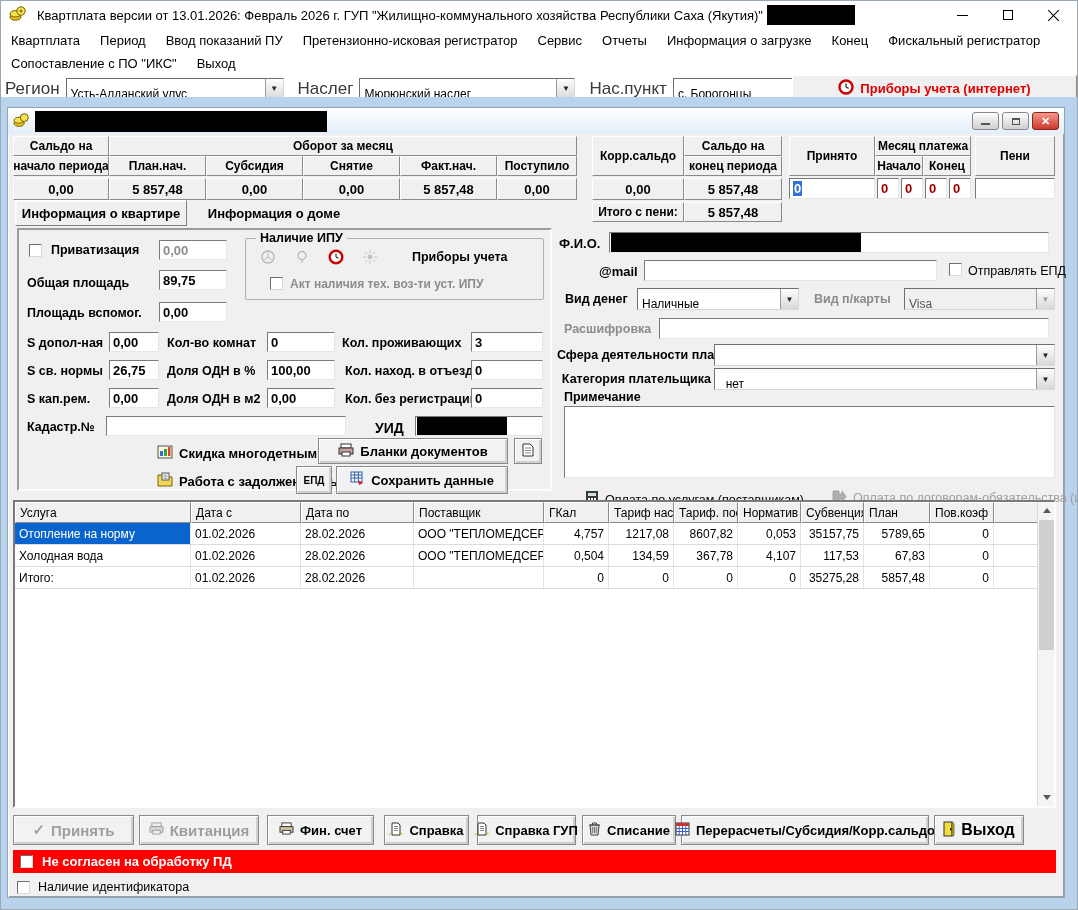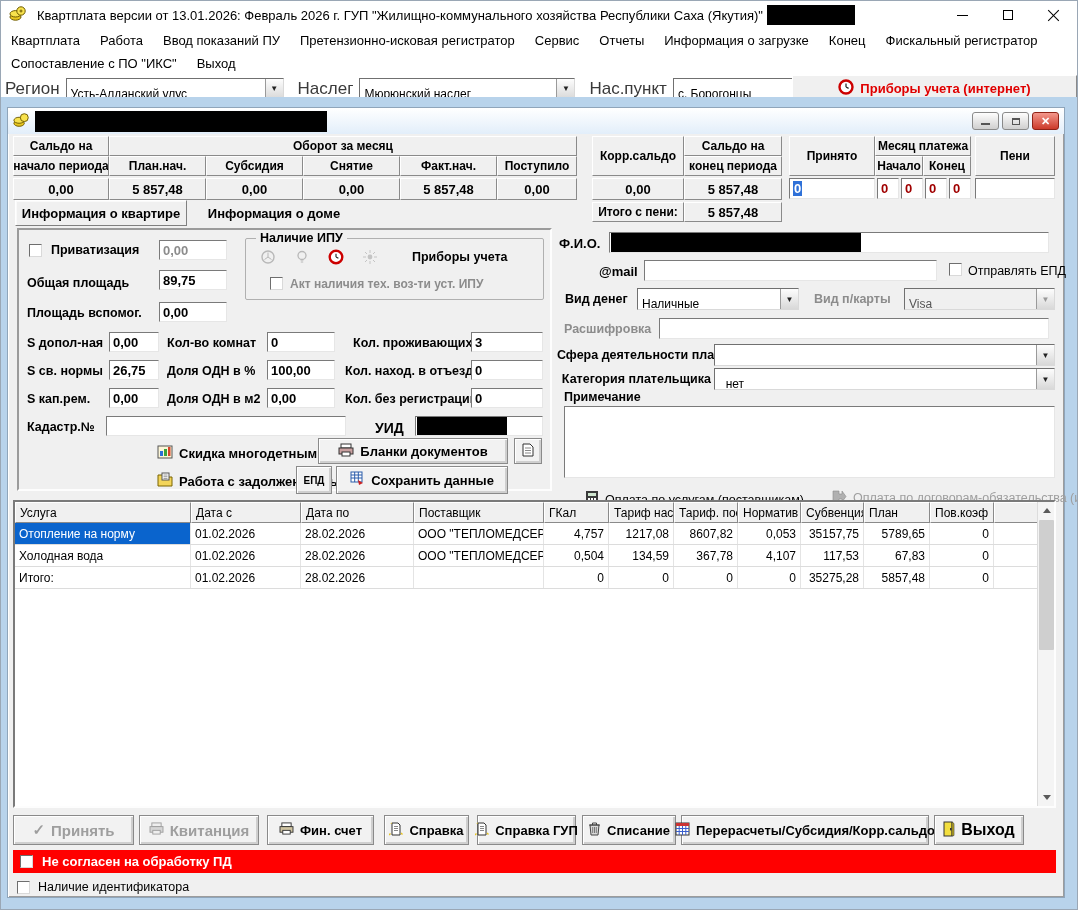--- a/index.html
+++ b/index.html
@@ -108,21 +108,21 @@
         <span class="g-max"></span>
       </div>
     <div class="win-btn">
         <span class="g-close"></span>
       </div>
   </div>
 </div>
 
 <div class="menubar">
   <span class="mi">Квартплата</span>
-  <span class="mi">Работа</span>
+  <span class="mi">Период</span>
   <span class="mi">Ввод показаний ПУ</span>
   <span class="mi">Претензионно-исковая регистратор</span>
   <span class="mi">Сервис</span>
   <span class="mi">Отчеты</span>
   <span class="mi">Информация о загрузке</span>
   <span class="mi">Конец</span>
   <span class="mi">Фискальный регистратор</span>
 </div>
 <div class="menubar">
   <span class="mi">Сопоставление с ПО "ИКС"</span>
@@ -257,21 +257,21 @@
 
       <span class="pl" style="left:8px;top:46px">Общая площадь</span>
       <input class="inp" style="position: absolute; left: 140px; top: 40px; width: 68px; height: 20px;" value="89,75">
       <span class="pl" style="left:8px;top:76px">Площадь вспомог.</span>
       <input class="inp" style="position: absolute; left: 140px; top: 72px; width: 68px; height: 20px;" value="0,00">
 
       <span class="pl" style="left:8px;top:106px">S допол-ная</span>
       <input class="inp" style="position: absolute; left: 90px; top: 102px; width: 50px; height: 20px;" value="0,00">
       <span class="pl" style="left:148px;top:106px">Кол-во комнат</span>
       <input class="inp" style="position: absolute; left: 248px; top: 102px; width: 68px; height: 20px;" value="0">
-      <span class="pl" style="left:334px;top:106px">Кол. проживающих</span>
+      <span class="pl" style="left:323px;top:106px">Кол. проживающих</span>
       <input class="inp" style="position: absolute; left: 452px; top: 102px; width: 72px; height: 20px;" value="3">
 
       <span class="pl" style="left:8px;top:134px">S св. нормы</span>
       <input class="inp" style="position: absolute; left: 90px; top: 130px; width: 50px; height: 20px;" value="26,75">
       <span class="pl" style="left:148px;top:134px">Доля ОДН в %</span>
       <input class="inp" style="position: absolute; left: 248px; top: 130px; width: 68px; height: 20px;" value="100,00">
       <span class="pl" style="left:326px;top:134px">Кол. наход. в отъезде</span>
       <input class="inp" style="position: absolute; left: 452px; top: 130px; width: 72px; height: 20px;" value="0">
 
       <span class="pl" style="left:8px;top:162px">S кап.рем.</span>

